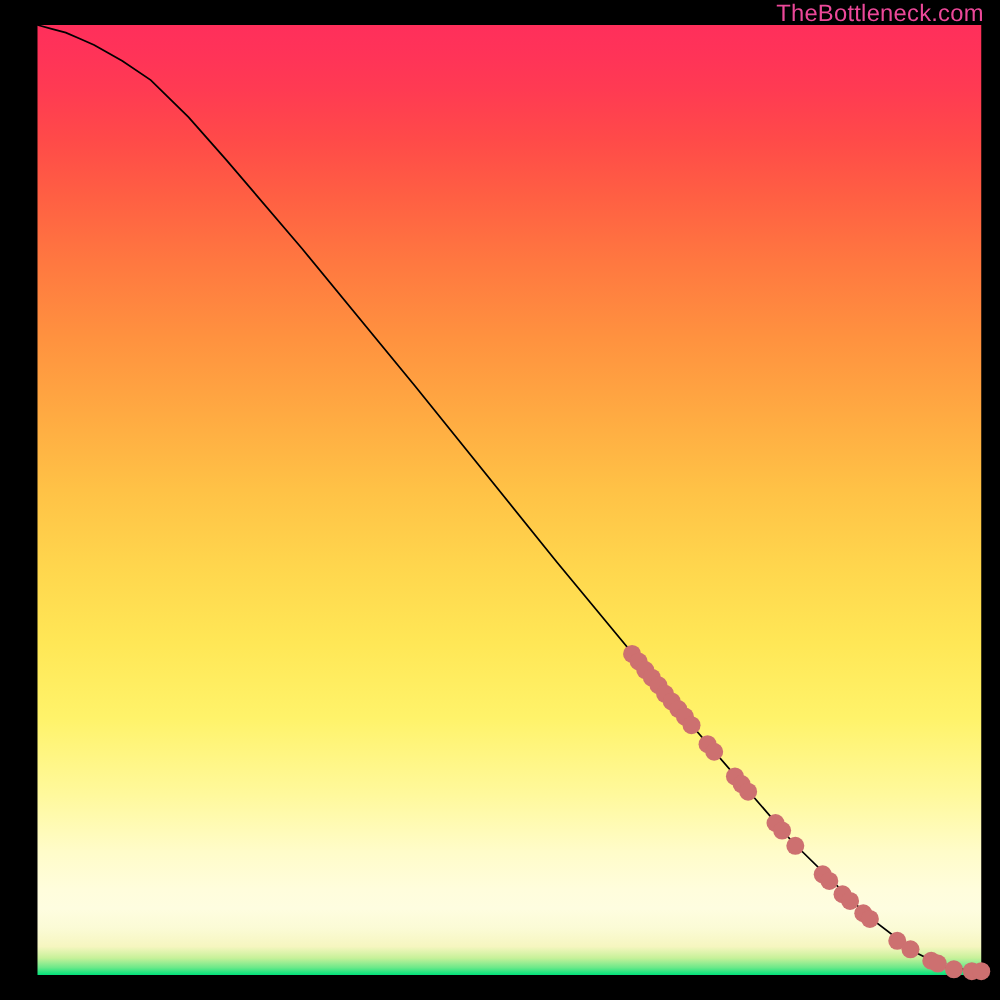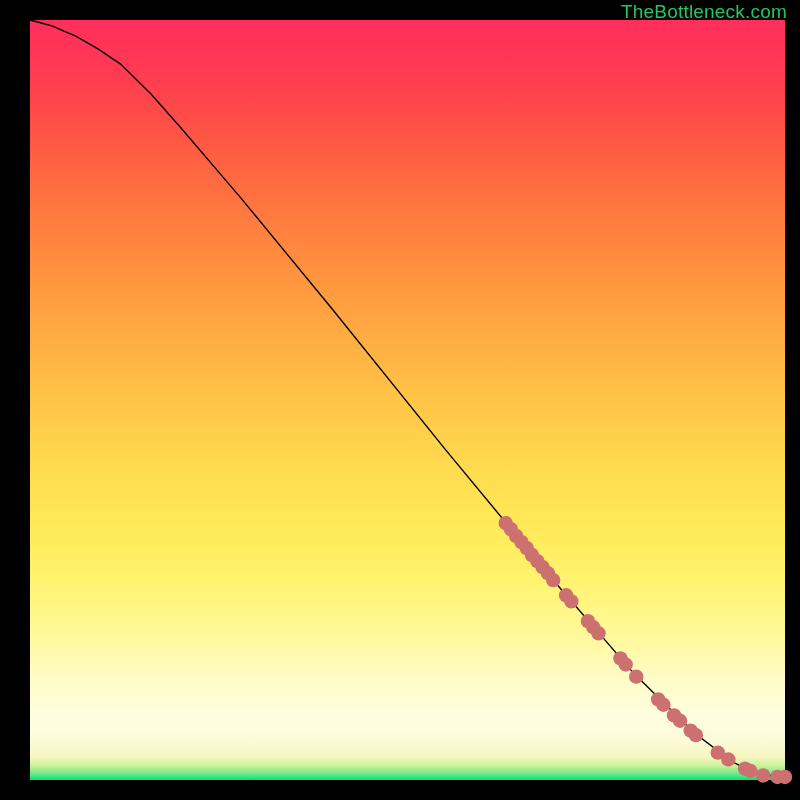--- a/index.html
+++ b/index.html
@@ -46,21 +46,21 @@
       #ff4a49 88%,
       #ff3b52 93%,
       #ff3358 97%,
       #ff2f5b 100%
     );
   }
   .attribution {
     position: absolute;
     top: 1px;
     right: 13px;
-    color: #22c55e;
+    color: #ec4899;
     font-size: 19px;
     font-weight: 400;
     letter-spacing: 0.2px;
     user-select: none;
   }
   svg.overlay {
     position: absolute;
     left: 0;
     top: 0;
     width: 755px;

